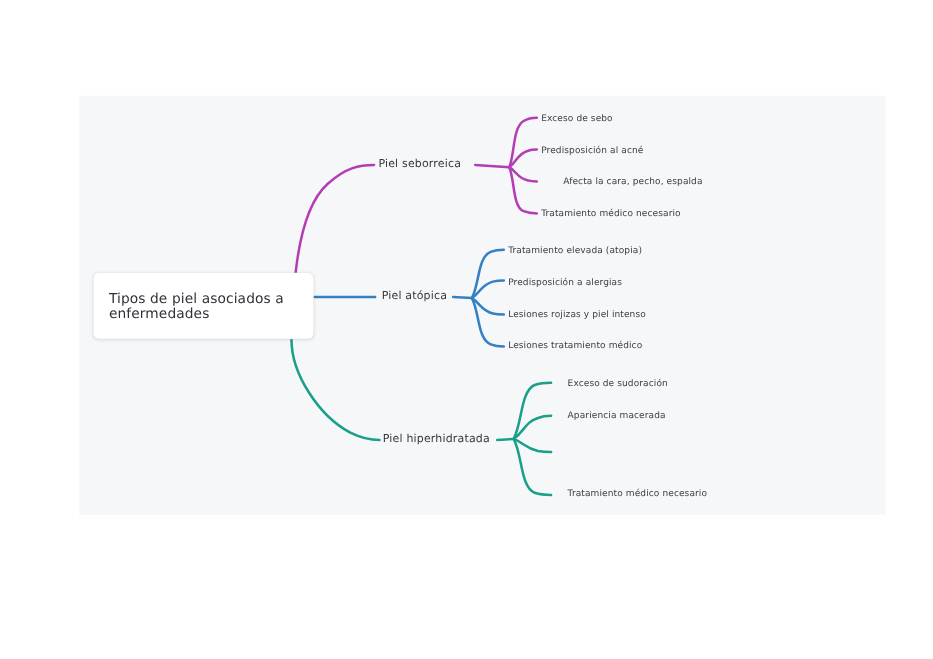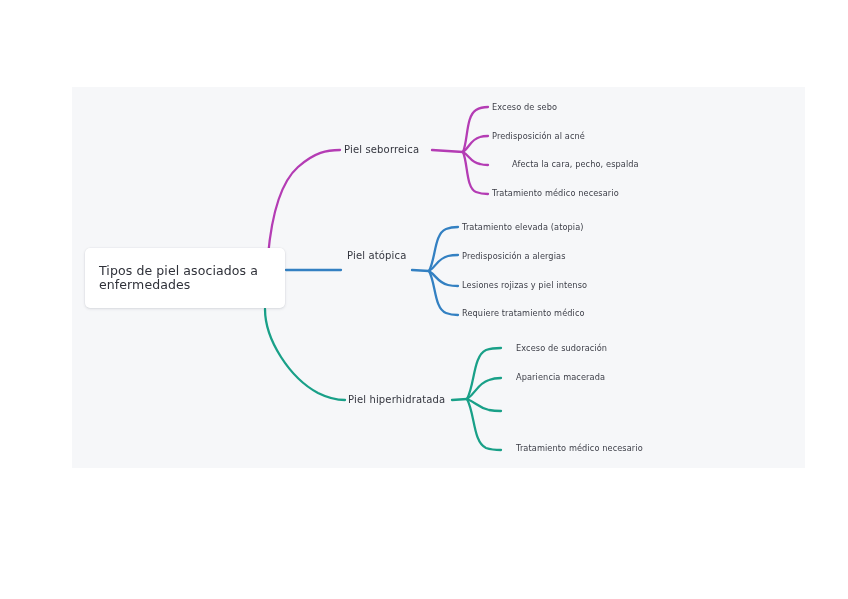--- a/index.html
+++ b/index.html
@@ -129,26 +129,26 @@
     <span class="root-card-text">Tipos de piel asociados a enfermedades</span>
   </div>
 
   <div class="branch-label" style="left:344px; top:150px;">Piel seborreica</div>
 
   <div class="leaf-label nowrap" style="left:492px; top:108px;">Exceso de sebo</div>
   <div class="leaf-label nowrap" style="left:492px; top:137px;">Predisposición al acné</div>
   <div class="leaf-label nowrap" style="left:512px; top:165px;">Afecta la cara, pecho, espalda</div>
   <div class="leaf-label nowrap" style="left:492px; top:194px;">Tratamiento médico necesario</div>
 
-  <div class="branch-label" style="left:347px; top:256px;">Piel atópica</div>
+  <div class="branch-label" style="left:347px; top:270px;">Piel atópica</div>
 
   <div class="leaf-label nowrap" style="left:462px; top:228px;">Tratamiento elevada (atopia)</div>
   <div class="leaf-label nowrap" style="left:462px; top:257px;">Predisposición a alergias</div>
   <div class="leaf-label nowrap" style="left:462px; top:286px;">Lesiones rojizas y piel intenso</div>
-  <div class="leaf-label nowrap" style="left:462px; top:314px;">Requiere tratamiento médico</div>
+  <div class="leaf-label nowrap" style="left:462px; top:314px;">Lesiones tratamiento médico</div>
 
   <div class="branch-label" style="left:348px; top:400px;">Piel hiperhidratada</div>
 
   <div class="leaf-label nowrap" style="left:516px; top:349px;">Exceso de sudoración</div>
   <div class="leaf-label nowrap" style="left:516px; top:378px;">Apariencia macerada</div>
   <div class="leaf-label nowrap" style="left:516px; top:449px;">Tratamiento médico necesario</div>
 
 </div>
 
 </body></html>

